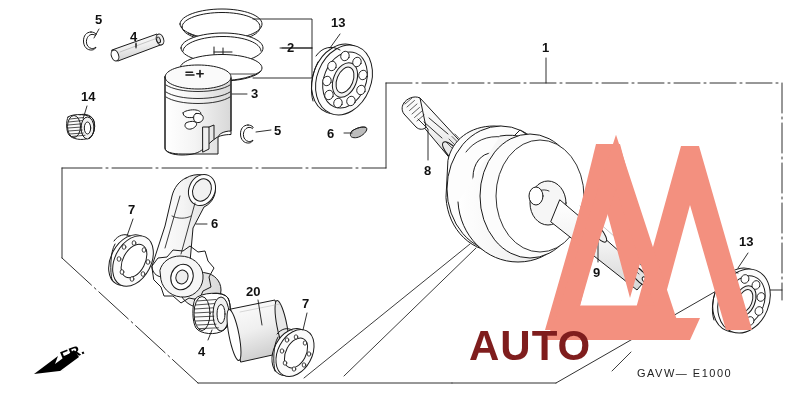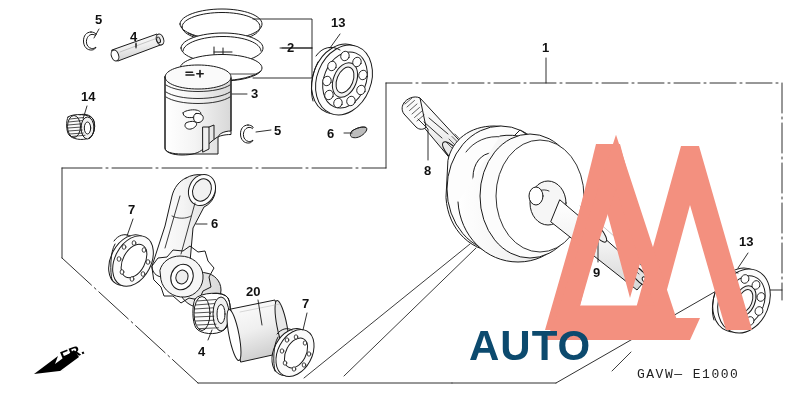--- a/index.html
+++ b/index.html
@@ -30,22 +30,22 @@
     font-family:"Liberation Sans", sans-serif;
     font-weight:bold;
     font-size:42px;
     letter-spacing:1px;
     line-height:1;
     white-space:nowrap;
     user-select:none;
   }
   .pn{
     position:absolute;
-    font-family:Liberation Mono, monospace;
-    font-size:13px;
+    font-family:Liberation Sans, sans-serif;
+    font-size:11px;
     letter-spacing:1.5px;
     color:#222;
     white-space:nowrap;
   }
   .frtxt{
     position:absolute;
     font-family:"Liberation Sans", sans-serif;
     font-weight:bold;
     font-size:15px;
     color:#000;
@@ -443,21 +443,21 @@
     <g fill="none" stroke="#f3907f" stroke-width="17">
       <path d="M616 162 L666 314 L566 314 Z"></path>
     </g>
     <g fill="#f3907f" stroke="none">
       <path d="M548 322 L740 322 L728 348 L536 348 Z" opacity="0"></path>
       <path d="M552 332 L744 332 L732 356 L540 356 Z" opacity="0"></path>
       <path d="M556 318 L700 318 L690 340 L546 340 Z"></path>
     </g>
   </svg>
 
-  <div class="wm-word" style="left:469px;top:325px;color:#0c4a6e;">AUTO</div>
+  <div class="wm-word" style="left:469px;top:325px;color:#7f1d1d;">AUTO</div>
 
   <div class="lbl" style="left:542px;top:41px;">1</div>
   <div class="lbl" style="left:287px;top:41px;">2</div>
   <div class="lbl" style="left:251px;top:87px;">3</div>
   <div class="lbl" style="left:130px;top:30px;">4</div>
   <div class="lbl" style="left:95px;top:13px;">5</div>
   <div class="lbl" style="left:274px;top:124px;">5</div>
   <div class="lbl" style="left:211px;top:217px;">6</div>
   <div class="lbl" style="left:128px;top:203px;">7</div>
   <div class="lbl" style="left:302px;top:297px;">7</div>

